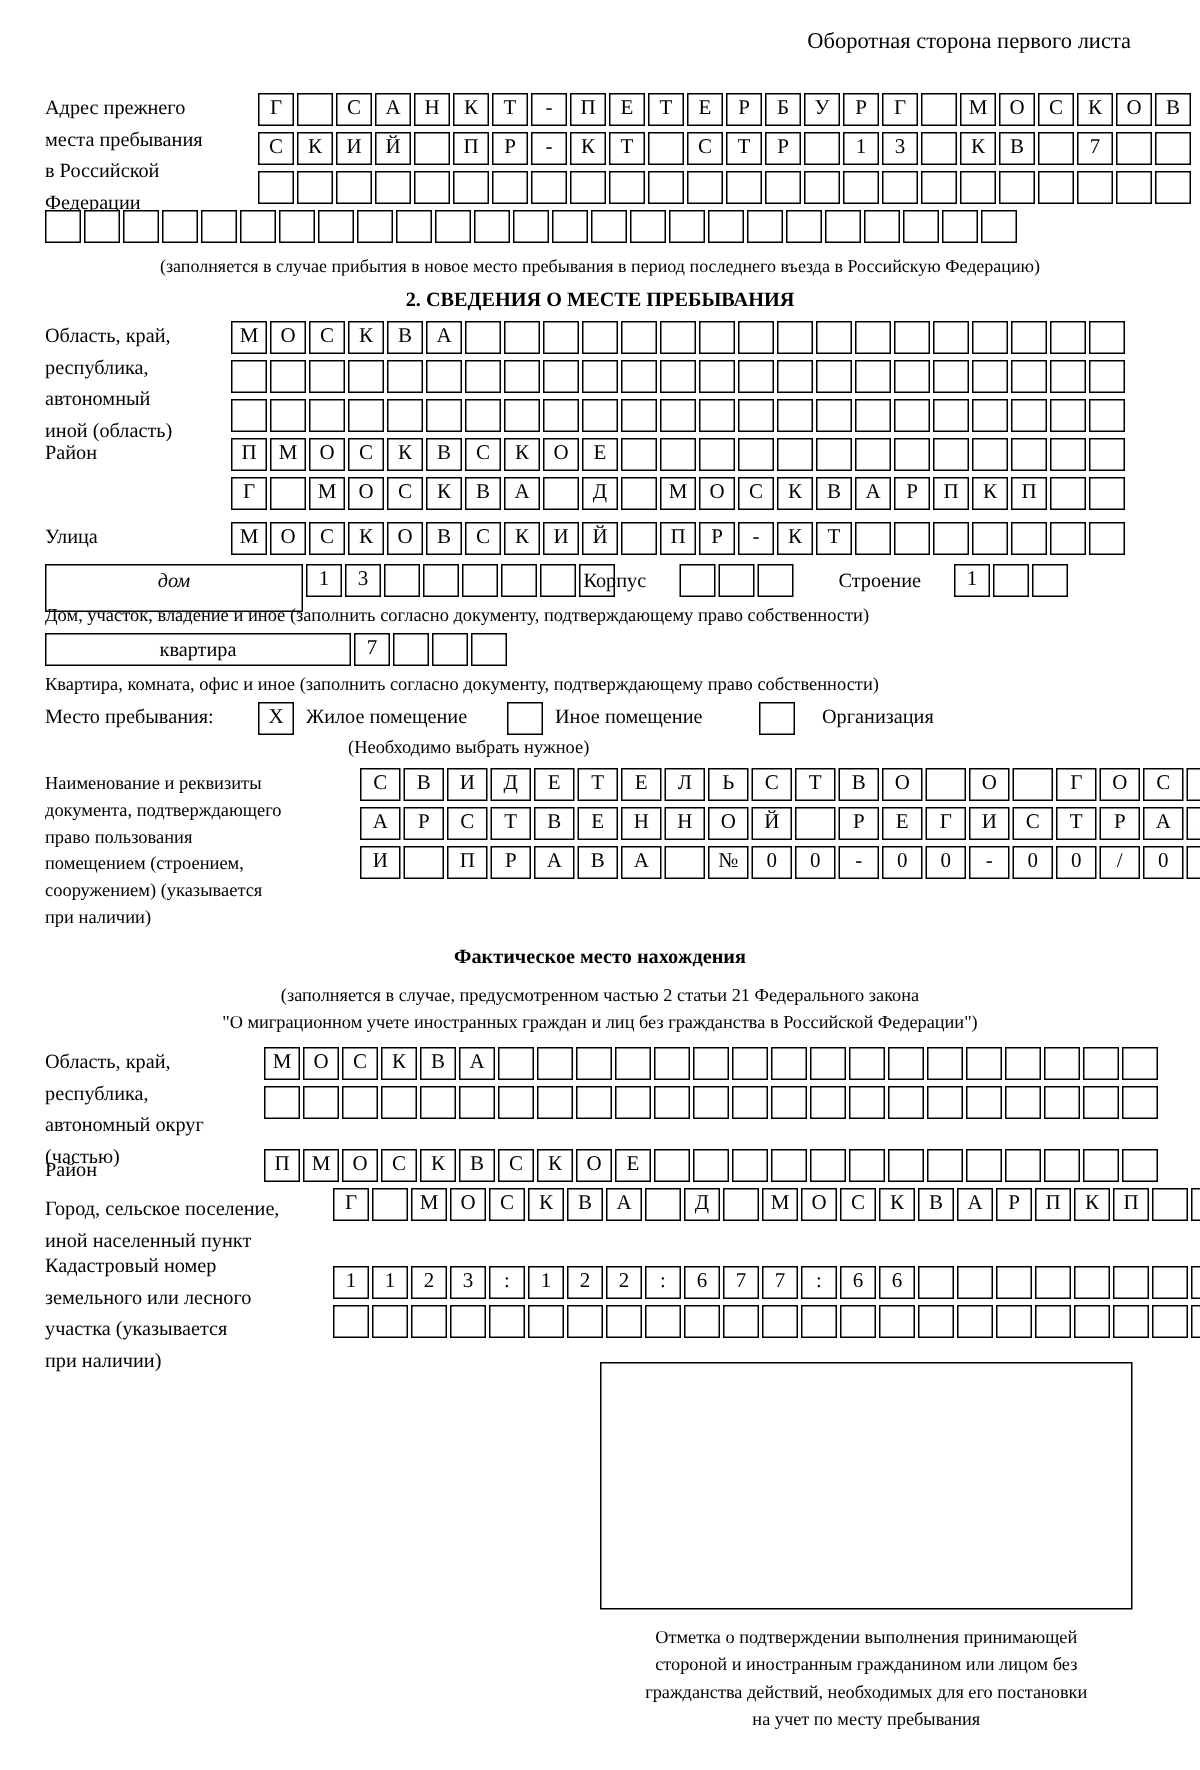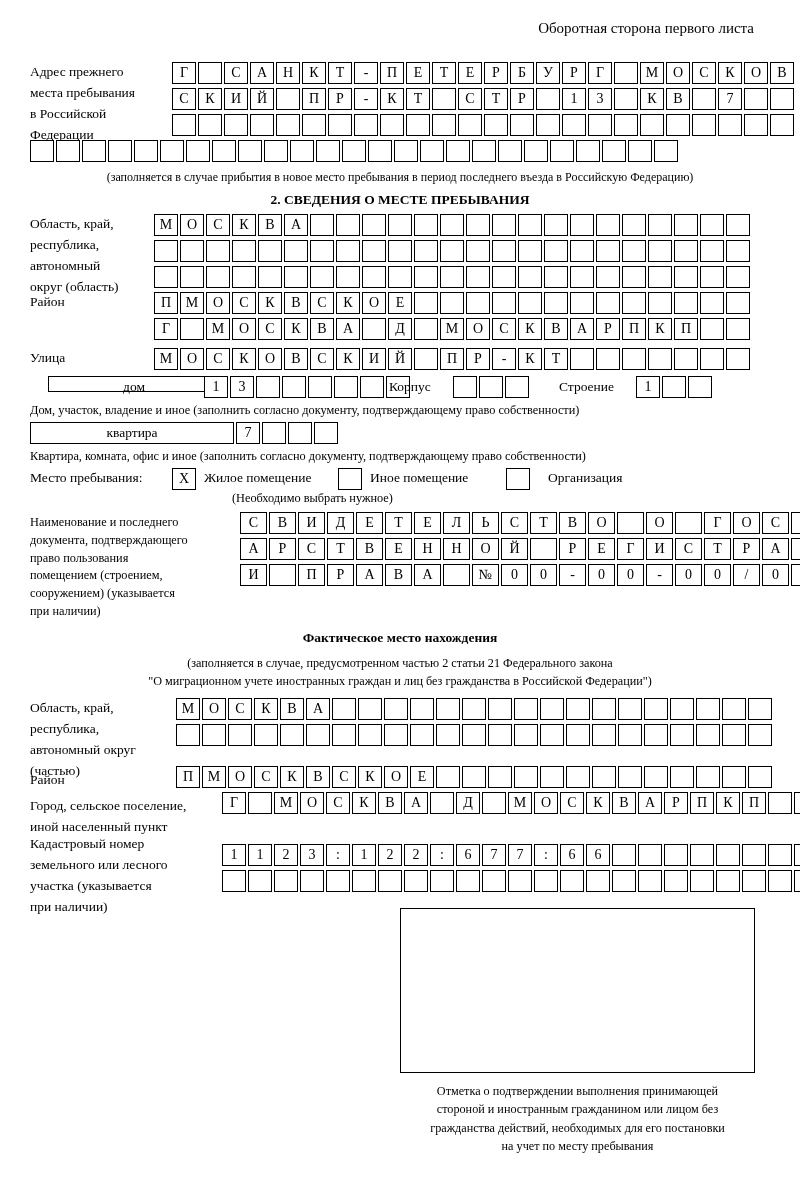--- a/index.html
+++ b/index.html
@@ -208,21 +208,21 @@
     </div>
 
   <div class="absl note" style="left:30px; top:170px; width:740px; text-align:center;">(заполняется в случае прибытия в новое место пребывания в период последнего въезда в Российскую Федерацию)</div>
 
   <div class="absl sec-title center" style="left:0px; top:192px; width:800px;">2. СВЕДЕНИЯ О МЕСТЕ ПРЕБЫВАНИЯ</div>
 
   <div class="absl lbl" style="left:30px; top:214px; width:150px;">
     <div>Область, край,</div>
     <div>республика,</div>
     <div>автономный</div>
-    <div>округ (область)</div>
+    <div>иной (область)</div>
   </div>
   <div class="row" id="s2-reg-0" style="left:154px; top:214px;">
       <div class="cell">М</div>
       <div class="cell">О</div>
       <div class="cell">С</div>
       <div class="cell">К</div>
       <div class="cell">В</div>
       <div class="cell">А</div>
       <div class="cell"></div>
       <div class="cell"></div>
@@ -366,21 +366,21 @@
       <div class="cell">Т</div>
       <div class="cell"></div>
       <div class="cell"></div>
       <div class="cell"></div>
       <div class="cell"></div>
       <div class="cell"></div>
       <div class="cell"></div>
       <div class="cell"></div>
     </div>
 
-  <div class="txtbox" style="left:48px; top:376px; width:172px; height:16px;">дом</div>
+  <div class="txtbox" style="left:30px; top:376px; width:172px; height:32px;font-style:italic;">дом</div>
   <div class="row" id="s2-house" style="left:204px; top:376px;">
       <div class="cell">1</div>
       <div class="cell">3</div>
       <div class="cell"></div>
       <div class="cell"></div>
       <div class="cell"></div>
       <div class="cell"></div>
       <div class="cell"></div>
       <div class="cell"></div>
     </div>
@@ -411,21 +411,21 @@
   <div class="absl lbl" style="left:30px; top:468px;">Место пребывания:</div>
   <div class="cell absl" style="left:172px; top:468px; margin:0;">X</div>
   <div class="absl lbl" style="left:204px; top:468px;">Жилое помещение</div>
   <div class="cell absl" style="left:338px; top:468px; margin:0;"></div>
   <div class="absl lbl" style="left:370px; top:468px;">Иное помещение</div>
   <div class="cell absl" style="left:506px; top:468px; margin:0;"></div>
   <div class="absl lbl" style="left:548px; top:468px;">Организация</div>
   <div class="absl lbl-sm" style="left:232px; top:490px;">(Необходимо выбрать нужное)</div>
 
   <div class="absl lbl-sm" style="left:30px; top:514px; width:210px;">
-    <div>Наименование и последнего</div>
+    <div>Наименование и реквизиты</div>
     <div>документа, подтверждающего</div>
     <div>право пользования</div>
     <div>помещением (строением,</div>
     <div>сооружением) (указывается</div>
     <div>при наличии)</div>
   </div>
   <div class="row" id="s2-doc-0" style="left:240px; top:512px;">
       <div class="cell wide">С</div>
       <div class="cell wide">В</div>
       <div class="cell wide">И</div>

